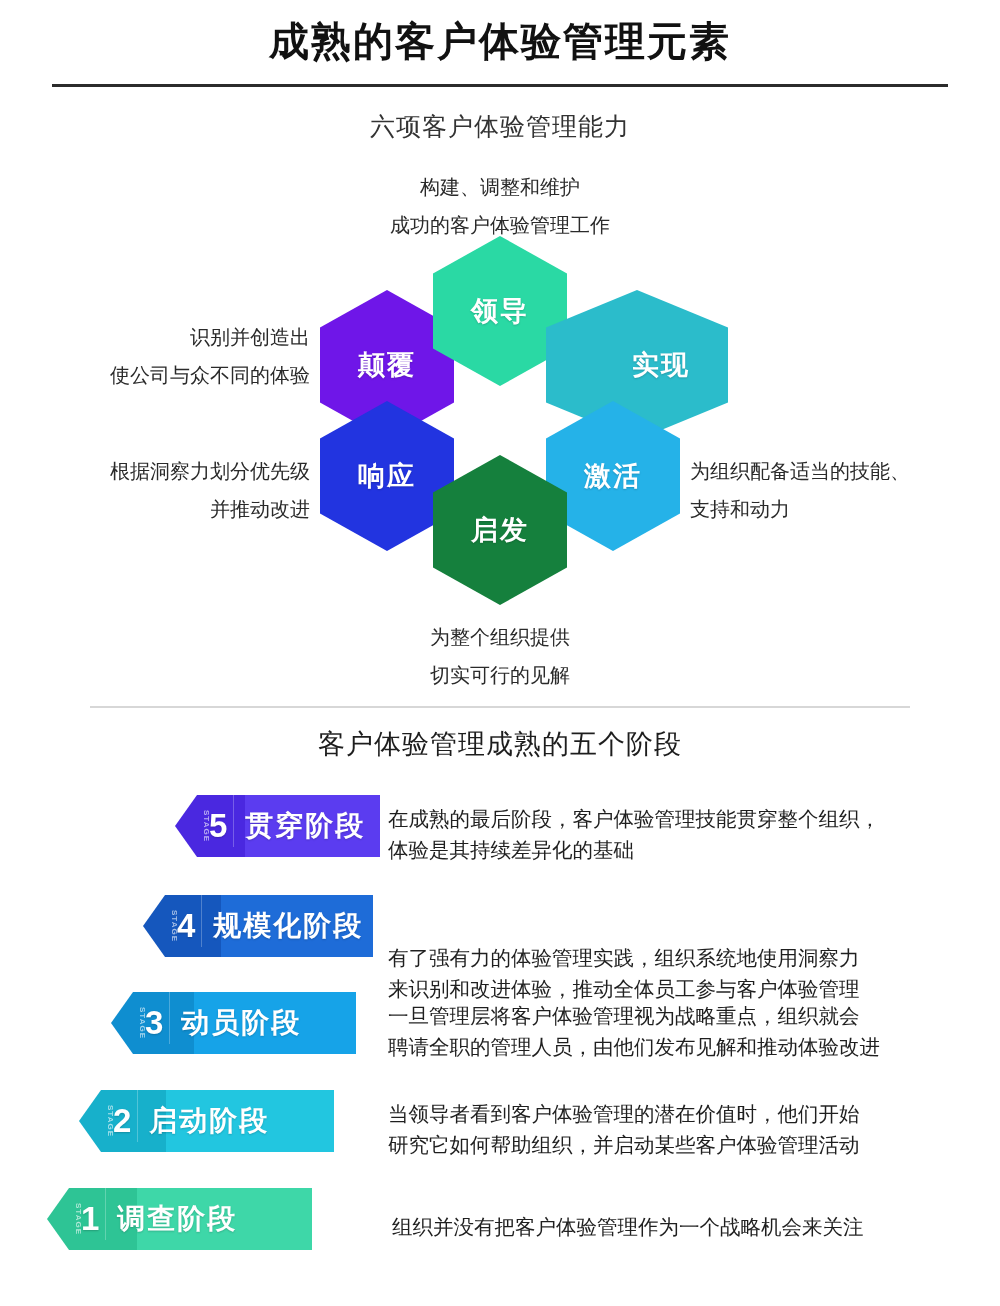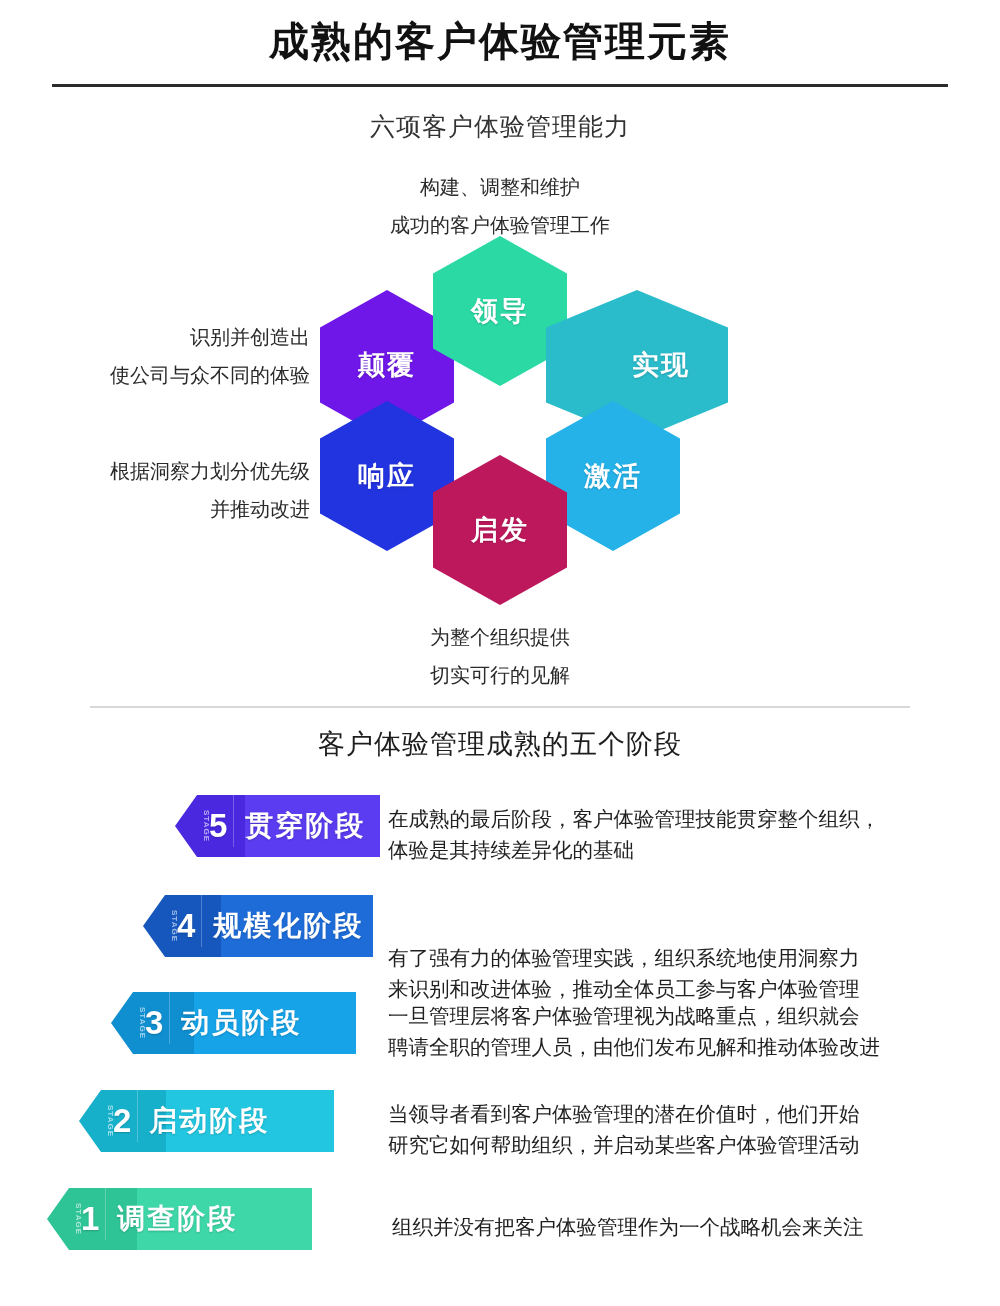--- a/index.html
+++ b/index.html
@@ -116,30 +116,32 @@
   <div class="title">成熟的客户体验管理元素</div>
   <div class="rule-top"></div>
   <div class="sub-title">六项客户体验管理能力</div>
 
   <div class="hex-caption cap-top">构建、调整和维护
 成功的客户体验管理工作</div>
   <div class="hex-caption cap-left cap-l1">识别并创造出
 使公司与众不同的体验</div>
   <div class="hex-caption cap-left cap-l2">根据洞察力划分优先级
 并推动改进</div>
+  <div class="hex-caption cap-right cap-r2">为组织配备适当的技能、
+支持和动力</div>
   <div class="hex-caption cap-bottom">为整个组织提供
 切实可行的见解</div>
 
   <div class="hexwrap">
     <div class="hex hex-disr" style="background: rgb(111, 22, 232);">颠覆</div>
     <div class="hex hex-lead" style="background: rgb(42, 217, 164);">领导</div>
     <div class="hex hex-real" style="background: rgb(43, 188, 203); padding-left: 48px;">实现</div>
     <div class="hex hex-resp" style="background: rgb(34, 52, 224);">响应</div>
     <div class="hex hex-acti" style="background: rgb(37, 178, 232);">激活</div>
-    <div class="hex hex-insp" style="background: #be185d;">启发</div>
+    <div class="hex hex-insp" style="background: #15803d;">启发</div>
   </div>
 
   <div class="rule-mid"></div>
   <div class="stage-title">客户体验管理成熟的五个阶段</div>
 
   <div id="stages-host">
       <div class="stage-row" style="top: 795px; left: 175px; width: 800px;">
         <div class="chev" style="width: 205px; background: linear-gradient(90deg, rgb(74, 40, 224) 0%, rgb(74, 40, 224) 34%, rgb(91, 60, 240) 34%, rgb(91, 60, 240) 100%);">
           <div class="stage-word">
             <span>STAGE</span>

